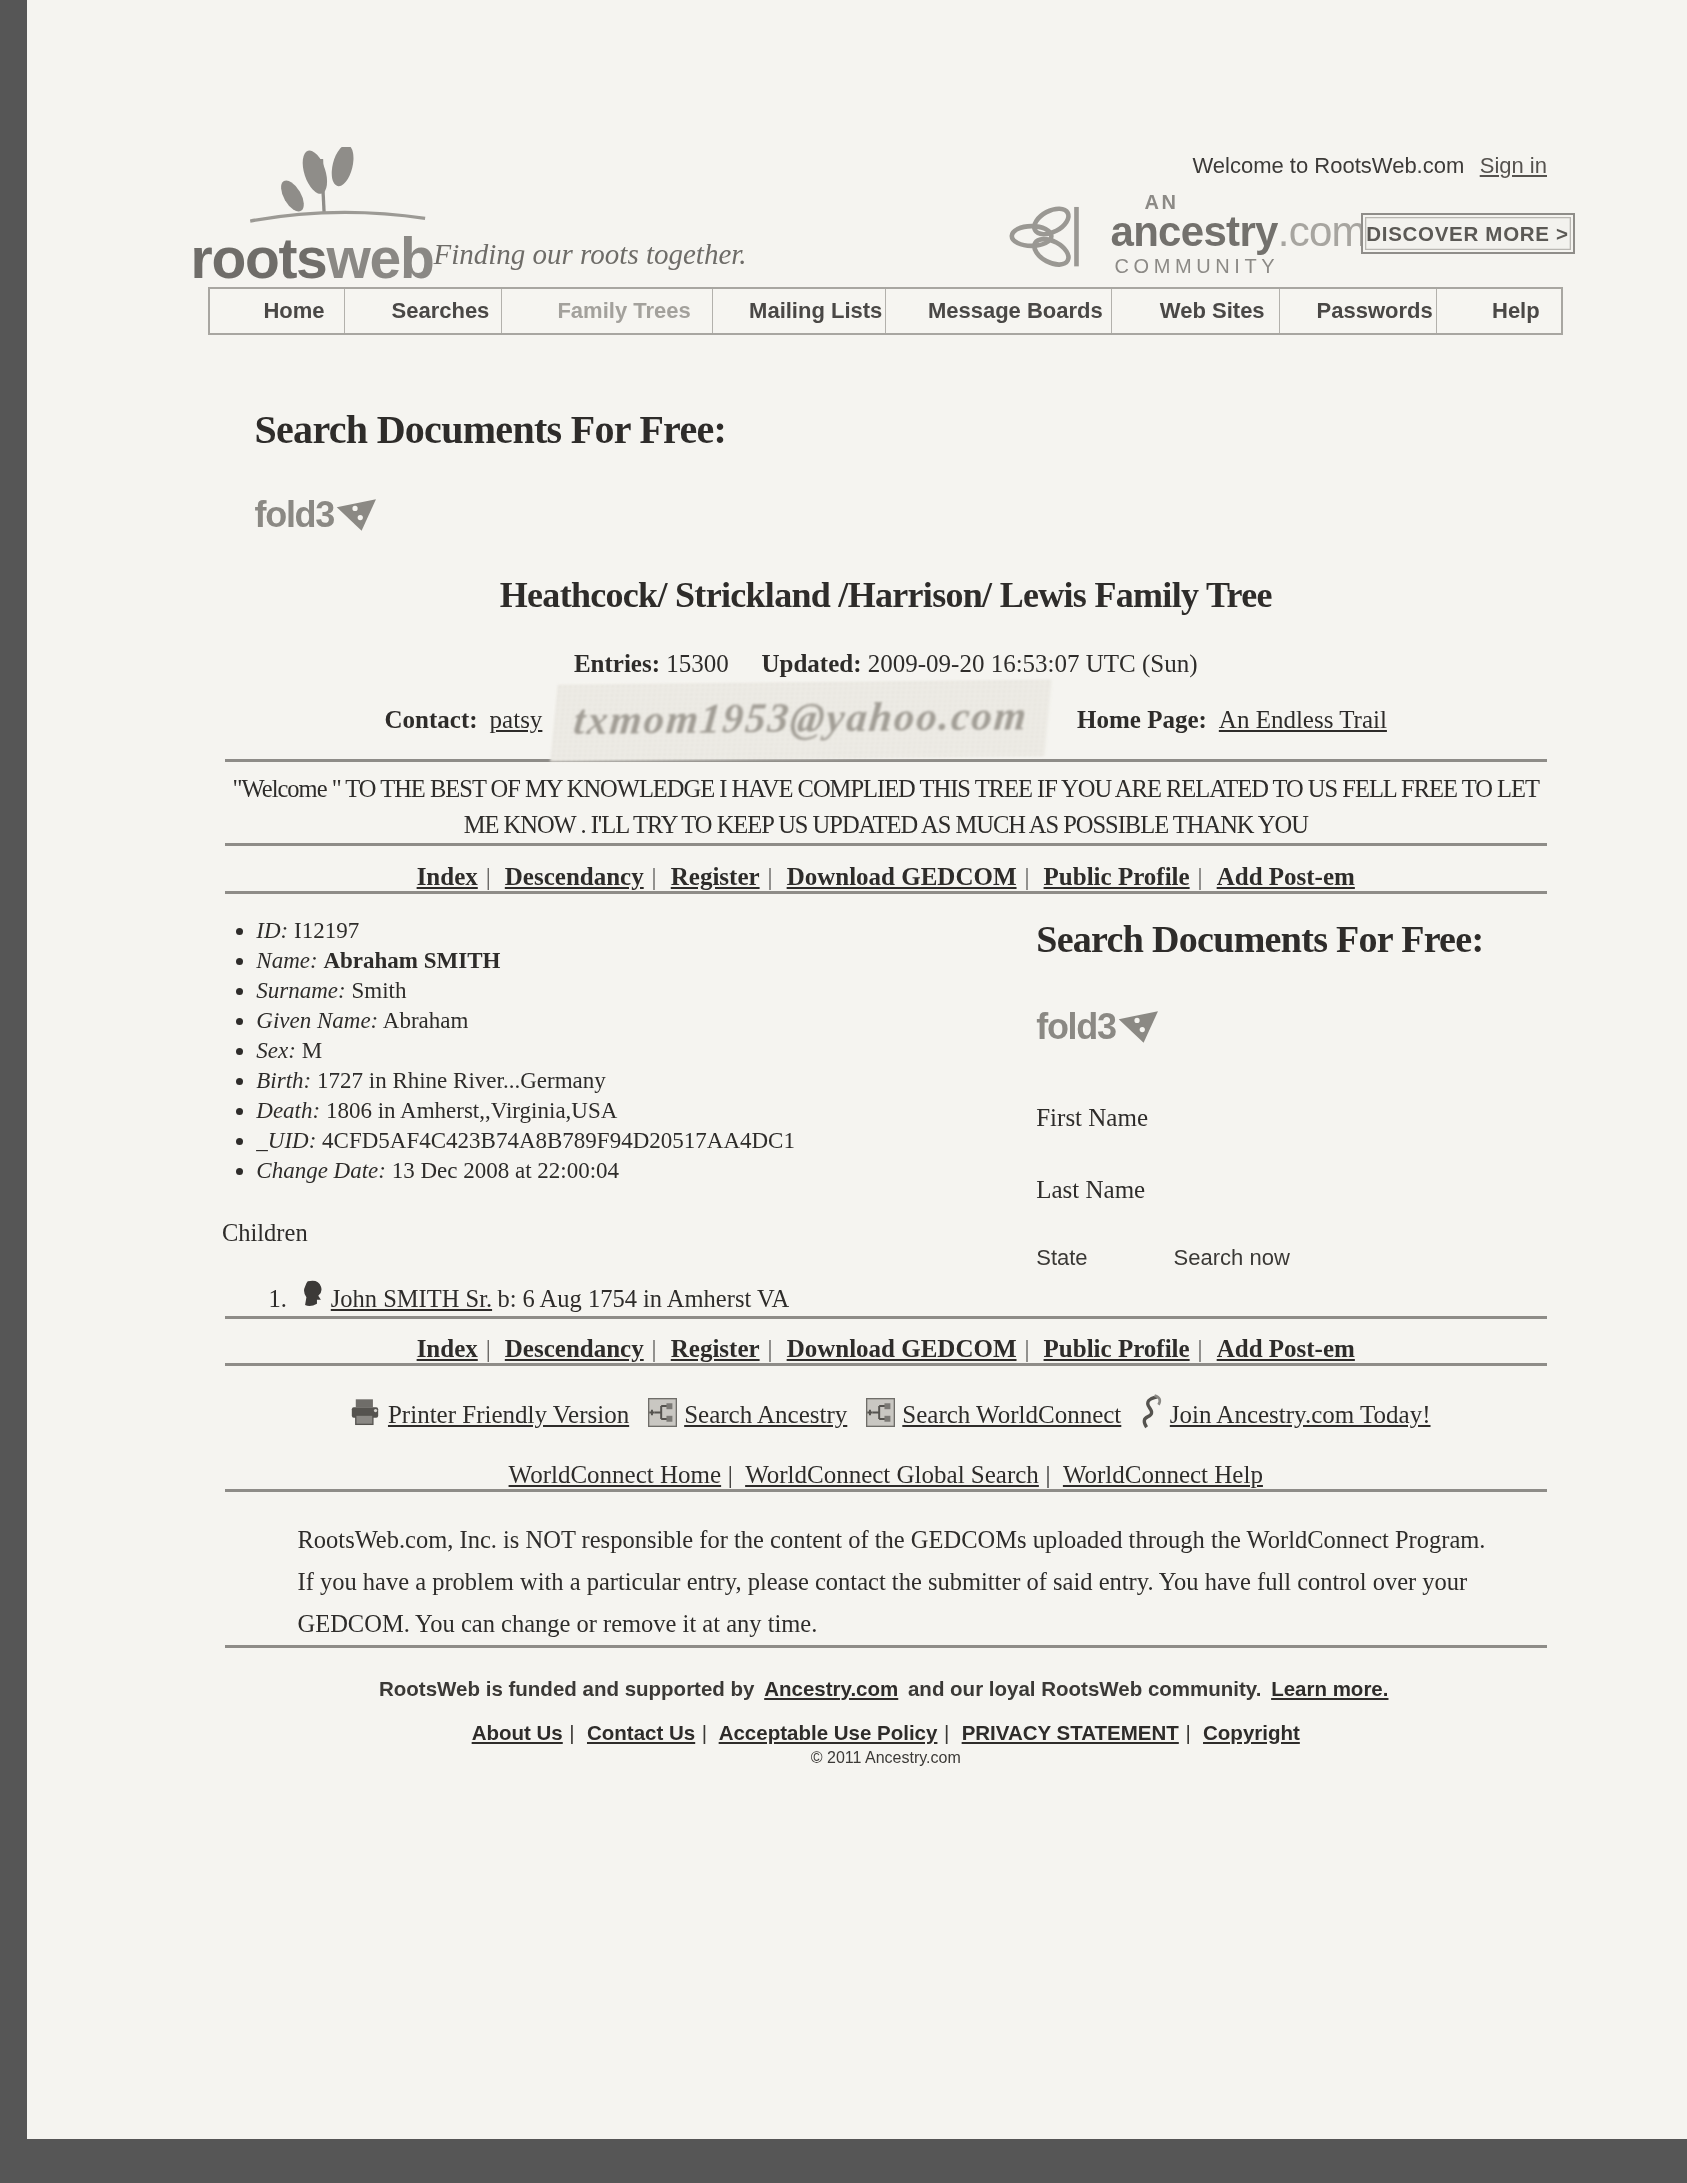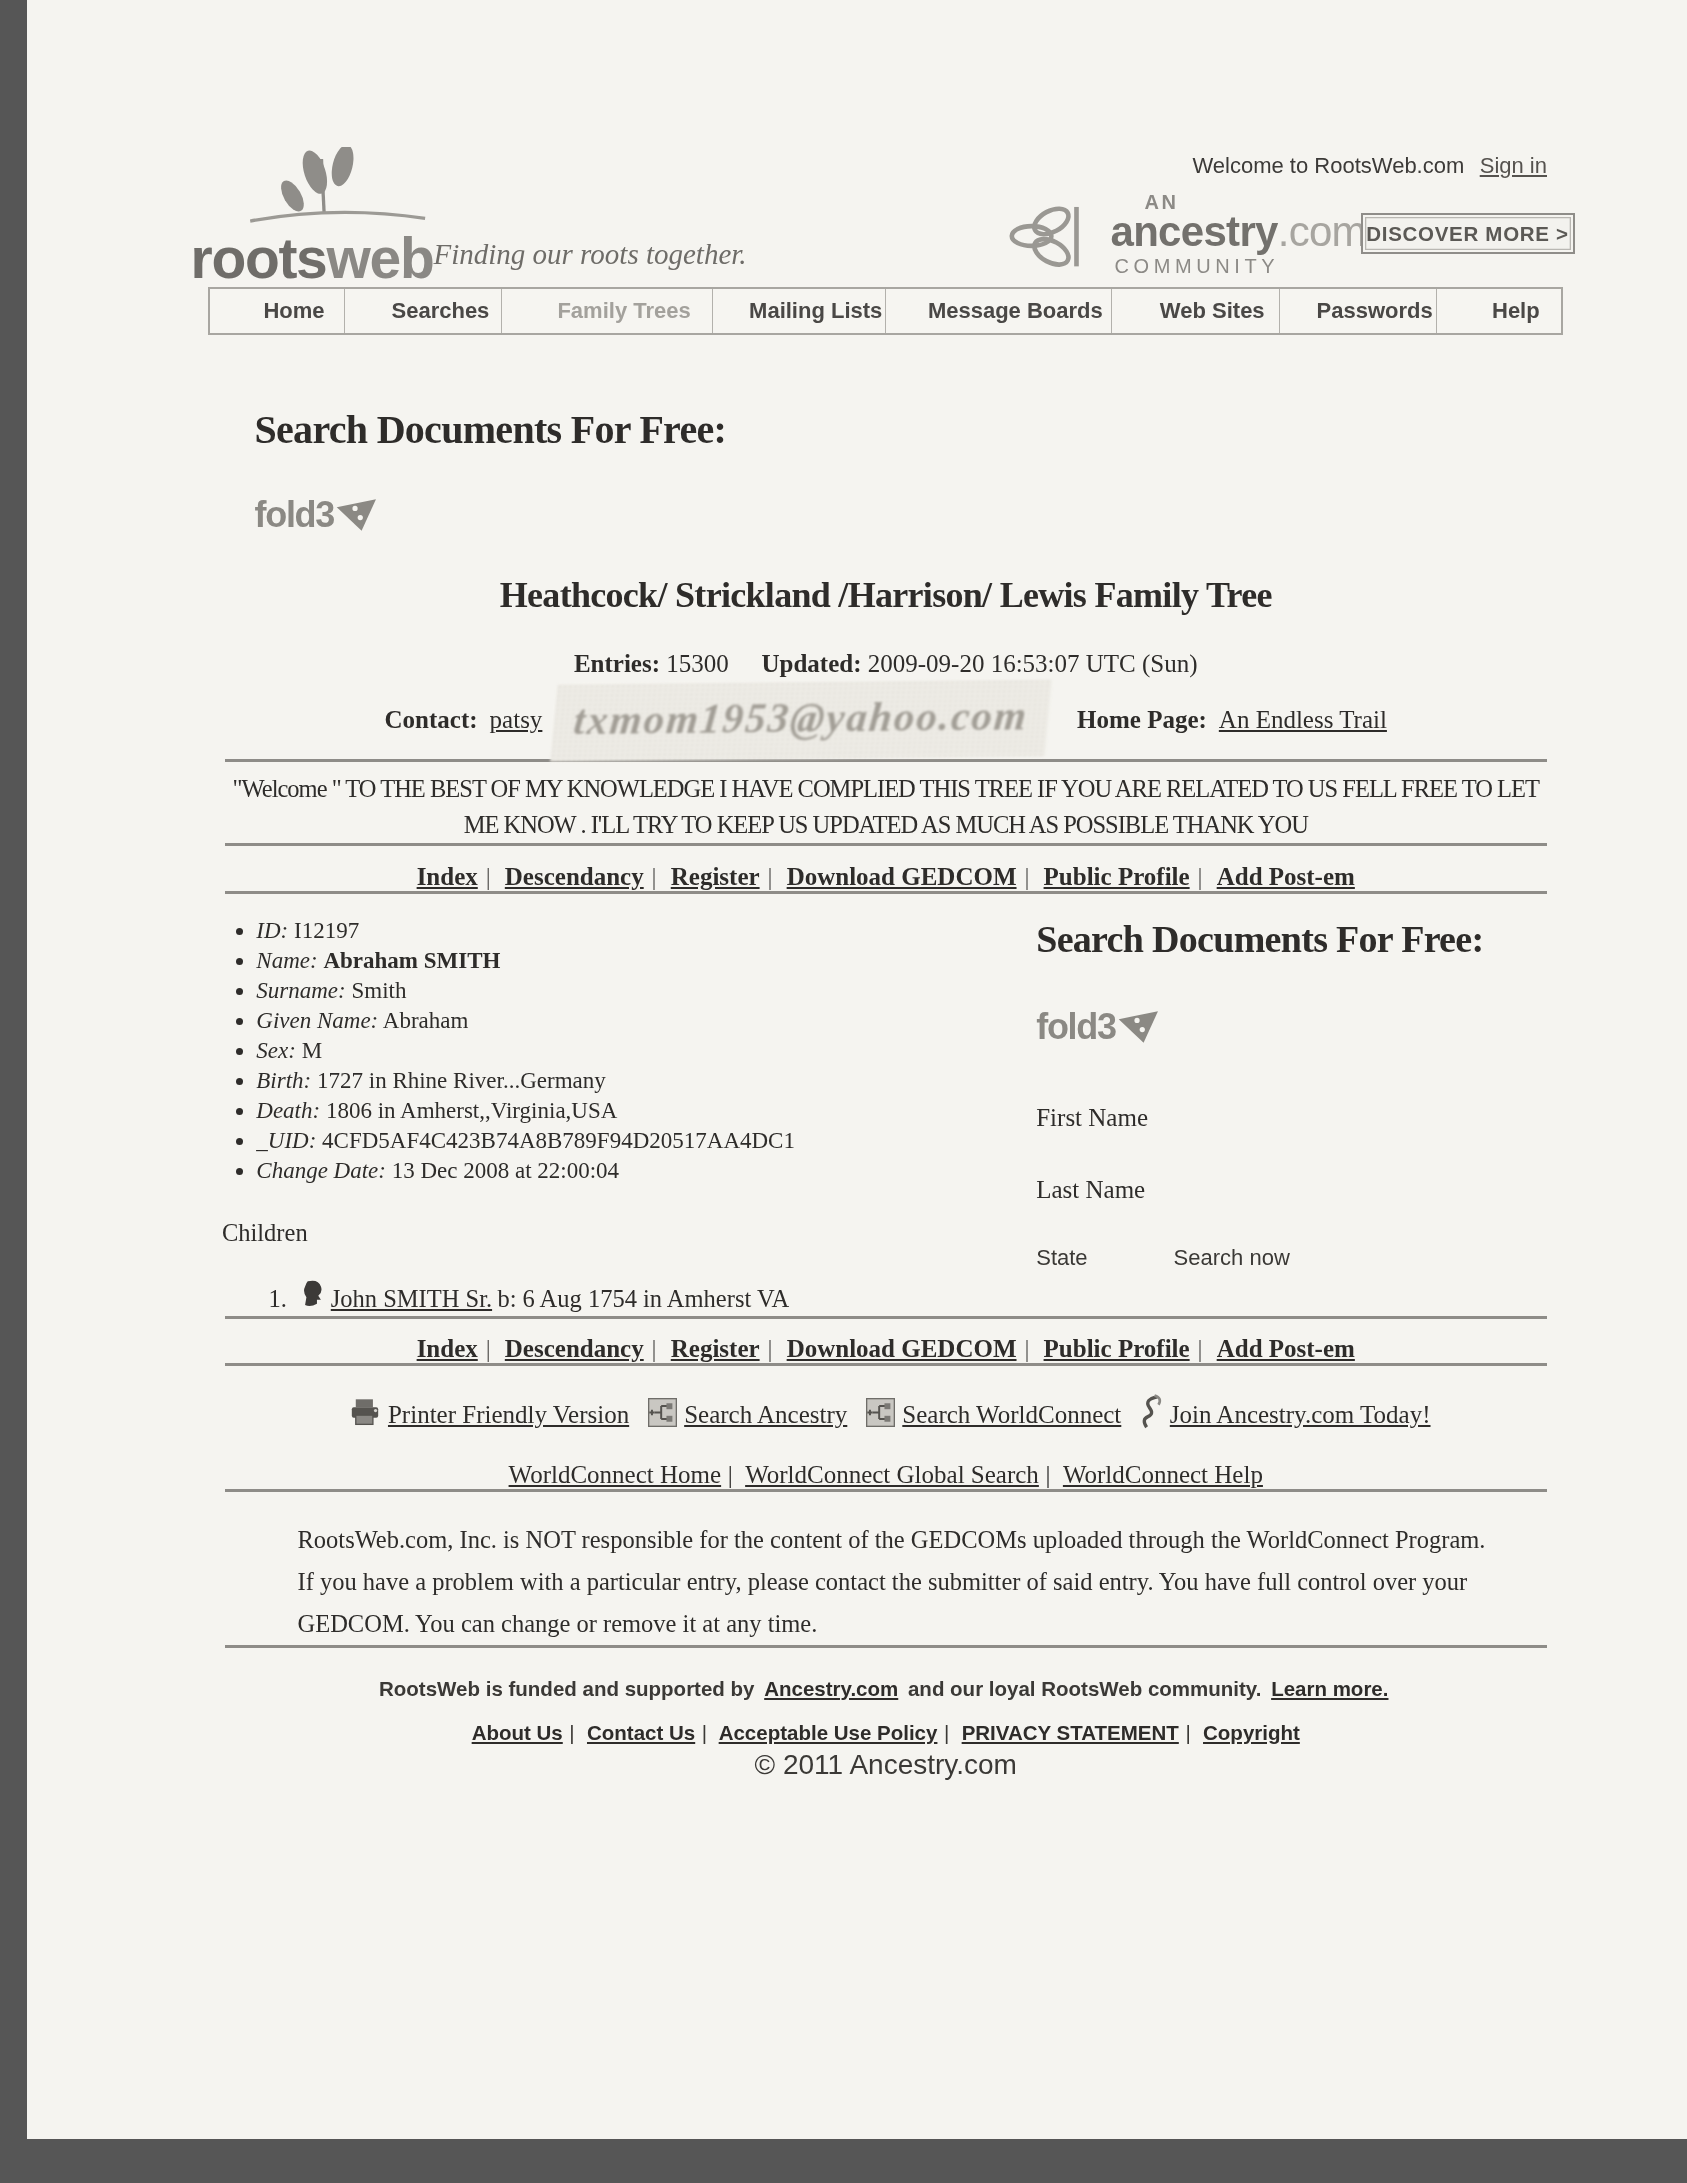--- a/index.html
+++ b/index.html
@@ -118,21 +118,21 @@
 
   .disclaimer{font-size:24.5px;line-height:42px;margin:26.5px 60px 0 73px;}
   .r7{margin-top:25px;}
 
   .funded{text-align:center;font-family:"Liberation Sans",sans-serif;font-size:20.5px;font-weight:bold;
     color:#3b3936;margin-top:29px;}
   .funded a{margin:0 4px;}
   .foot-links{text-align:center;font-family:"Liberation Sans",sans-serif;font-size:20.5px;font-weight:bold;
     color:#3b3936;margin-top:20px;}
   .foot-links .sep{margin:0 6.6px;font-weight:normal;}
-  .copyright{text-align:center;font-family:"Liberation Sans",sans-serif;font-size:28px;color:#3b3936;margin-top:4px;}
+  .copyright{text-align:center;font-family:"Liberation Sans",sans-serif;font-size:16px;color:#3b3936;margin-top:4px;}
 </style>
 </head>
 <body>
 
 <div id="page">
   <div id="paper">
 
     <div class="welcome-line">
       <span>Welcome to RootsWeb.com</span>
       <a>Sign in</a>

